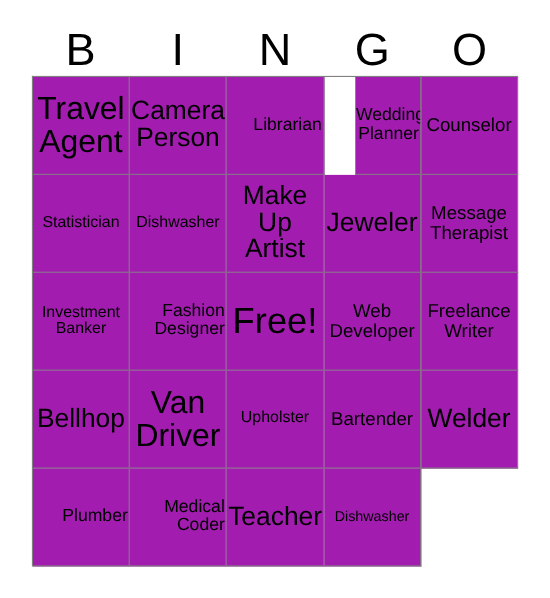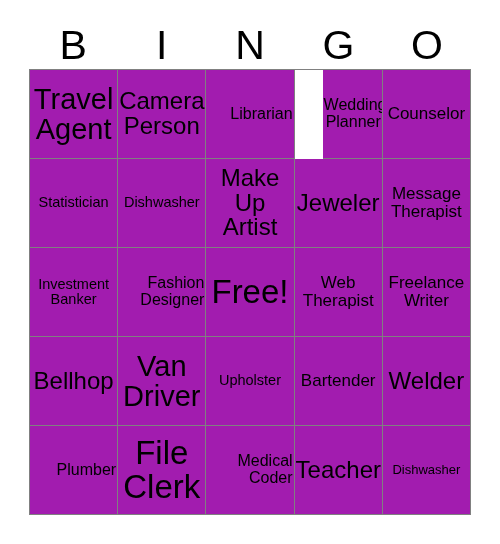--- a/index.html
+++ b/index.html
@@ -145,21 +145,21 @@
       </div>
     <div class="bingo-cell" style="border-right-color: rgb(128, 128, 128); border-bottom-color: rgb(128, 128, 128);">
         <span class="cell-text fs-md" style="color: rgb(0, 0, 0);">Fashion
 Designer</span>
       </div>
     <div class="bingo-cell" style="border-right-color: rgb(128, 128, 128); border-bottom-color: rgb(128, 128, 128);">
         <span class="cell-text fs-xxl" style="color: rgb(0, 0, 0);">Free!</span>
       </div>
     <div class="bingo-cell" style="border-right-color: rgb(128, 128, 128); border-bottom-color: rgb(128, 128, 128);">
         <span class="cell-text fs-sm" style="color: rgb(0, 0, 0);">Web
-Therapist</span>
+Developer</span>
       </div>
     <div class="bingo-cell" style="border-right-color: rgb(128, 128, 128); border-bottom-color: rgb(128, 128, 128);">
         <span class="cell-text fs-sm" style="color: rgb(0, 0, 0);">Freelance
 Writer</span>
       </div>
 
     <div class="bingo-cell" style="border-right-color: rgb(128, 128, 128); border-bottom-color: rgb(128, 128, 128);">
         <span class="cell-text fs-lg" style="color: rgb(0, 0, 0);">Bellhop</span>
       </div>
     <div class="bingo-cell" style="border-right-color: rgb(128, 128, 128); border-bottom-color: rgb(128, 128, 128);">
@@ -173,24 +173,20 @@
         <span class="cell-text fs-sm" style="color: rgb(0, 0, 0);">Bartender</span>
       </div>
     <div class="bingo-cell" style="border-right-color: rgb(128, 128, 128); border-bottom-color: rgb(128, 128, 128);">
         <span class="cell-text fs-lg" style="color: rgb(0, 0, 0);">Welder</span>
       </div>
 
     <div class="bingo-cell" style="border-right-color: rgb(128, 128, 128); border-bottom-color: rgb(128, 128, 128);">
         <span class="cell-text fs-md" style="color: rgb(0, 0, 0);">Plumber</span>
       </div>
     <div class="bingo-cell" style="border-right-color: rgb(128, 128, 128); border-bottom-color: rgb(128, 128, 128);">
-        <span class="cell-text fs-xxl" style="color: rgb(0, 0, 0);">File
-Clerk</span>
-      </div>
-    <div class="bingo-cell" style="border-right-color: rgb(128, 128, 128); border-bottom-color: rgb(128, 128, 128);">
         <span class="cell-text fs-md" style="color: rgb(0, 0, 0);">Medical
 Coder</span>
       </div>
     <div class="bingo-cell" style="border-right-color: rgb(128, 128, 128); border-bottom-color: rgb(128, 128, 128);">
         <span class="cell-text fs-lg" style="color: rgb(0, 0, 0);">Teacher</span>
       </div>
     <div class="bingo-cell" style="border-right-color: rgb(128, 128, 128); border-bottom-color: rgb(128, 128, 128);">
         <span class="cell-text fs-xxs" style="color: rgb(0, 0, 0);">Dishwasher</span>
       </div>
 

